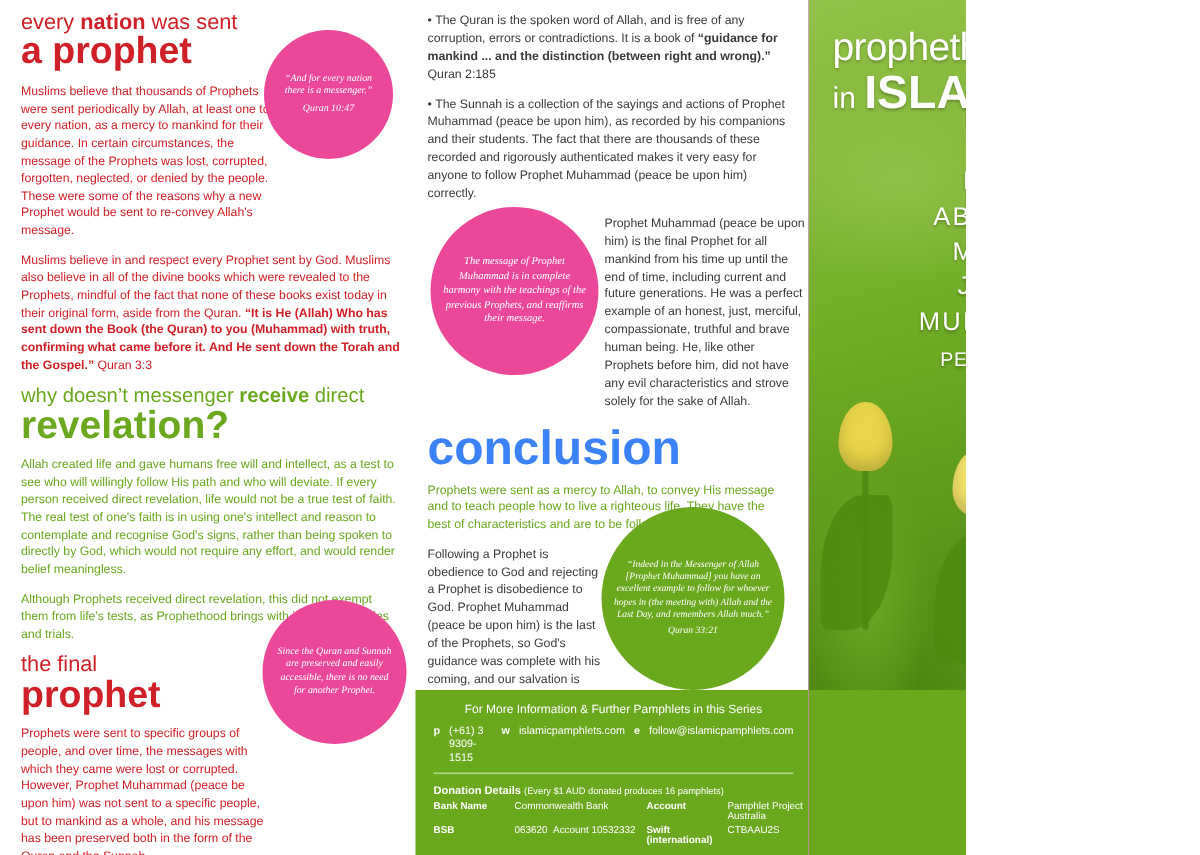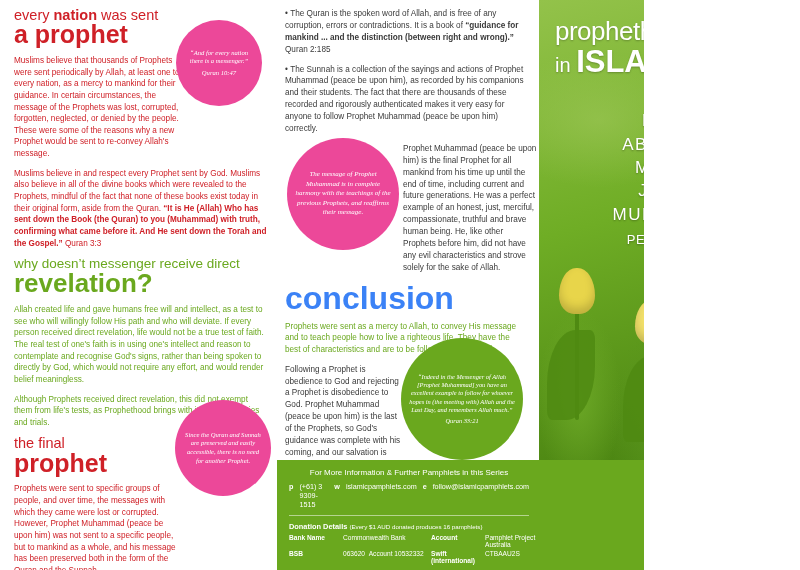--- a/index.html
+++ b/index.html
@@ -52,21 +52,21 @@
     line-height: 0.95;
     margin: 0 0 8px 0;
   }
   h1.head-green {
     font-size: 13.5px;
     color: #6aa81e;
     margin: 0;
     line-height: 1.05;
     font-weight: normal;
   }
-  h1.head-green b { font-weight: normal; }
+  h1.head-green b { font-weight: bold; }
   .head-big-green {
     font-size: 26px;
     font-weight: bold;
     color: #6aa81e;
     line-height: 0.95;
     margin: 0 0 8px 0;
   }
   .head-conclusion {
     font-size: 32px;
     font-weight: bold;

